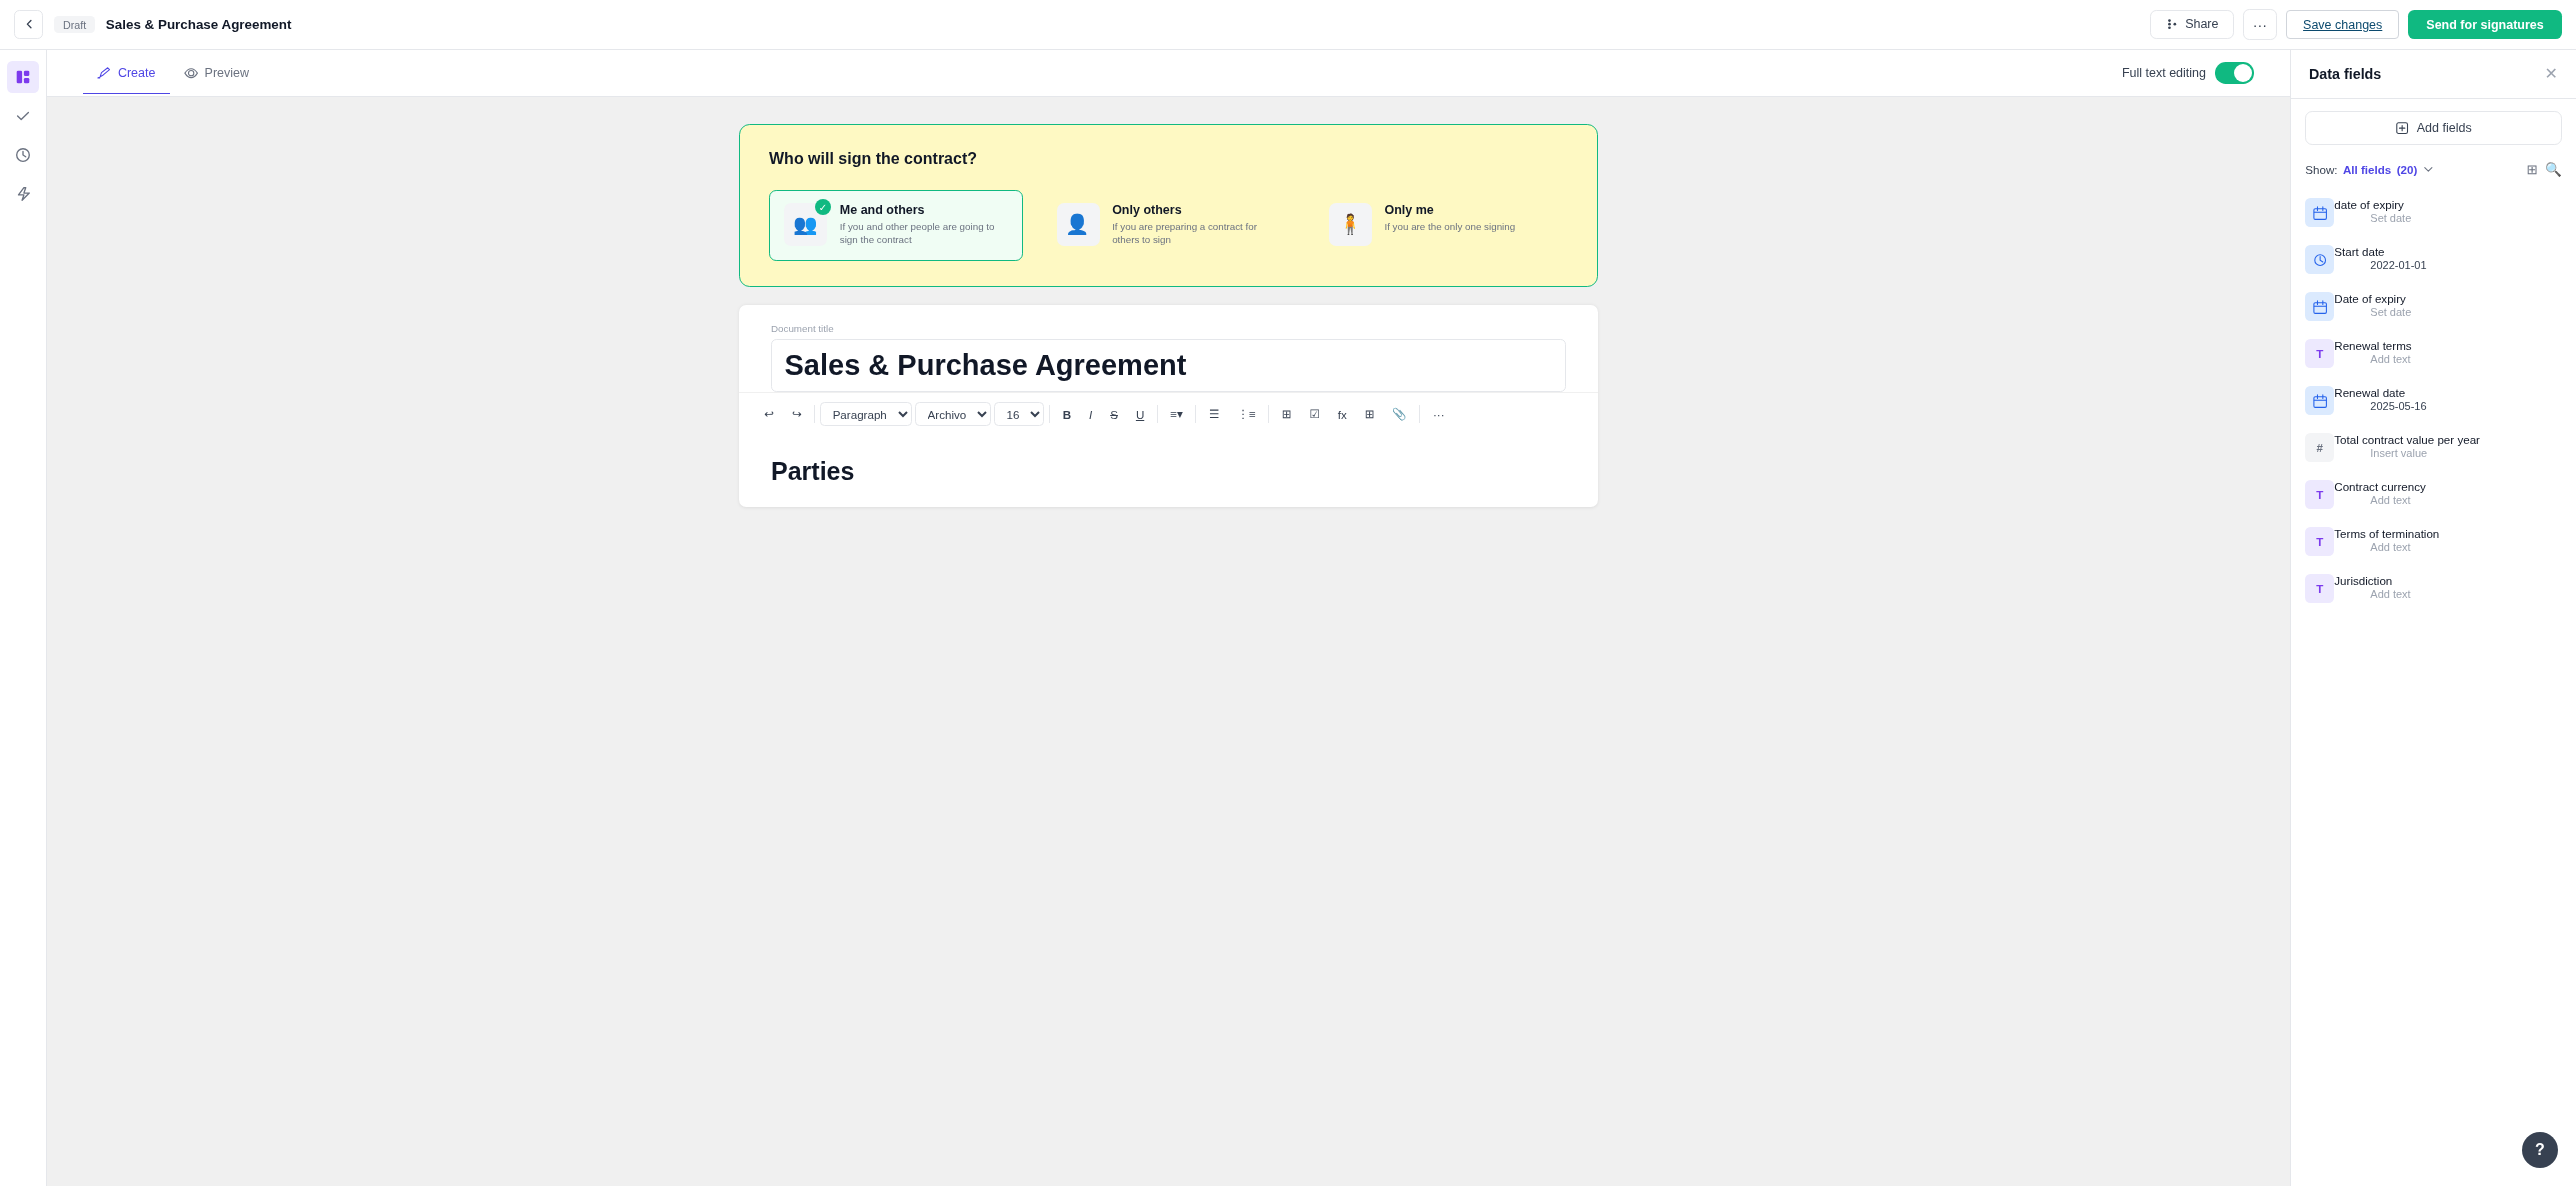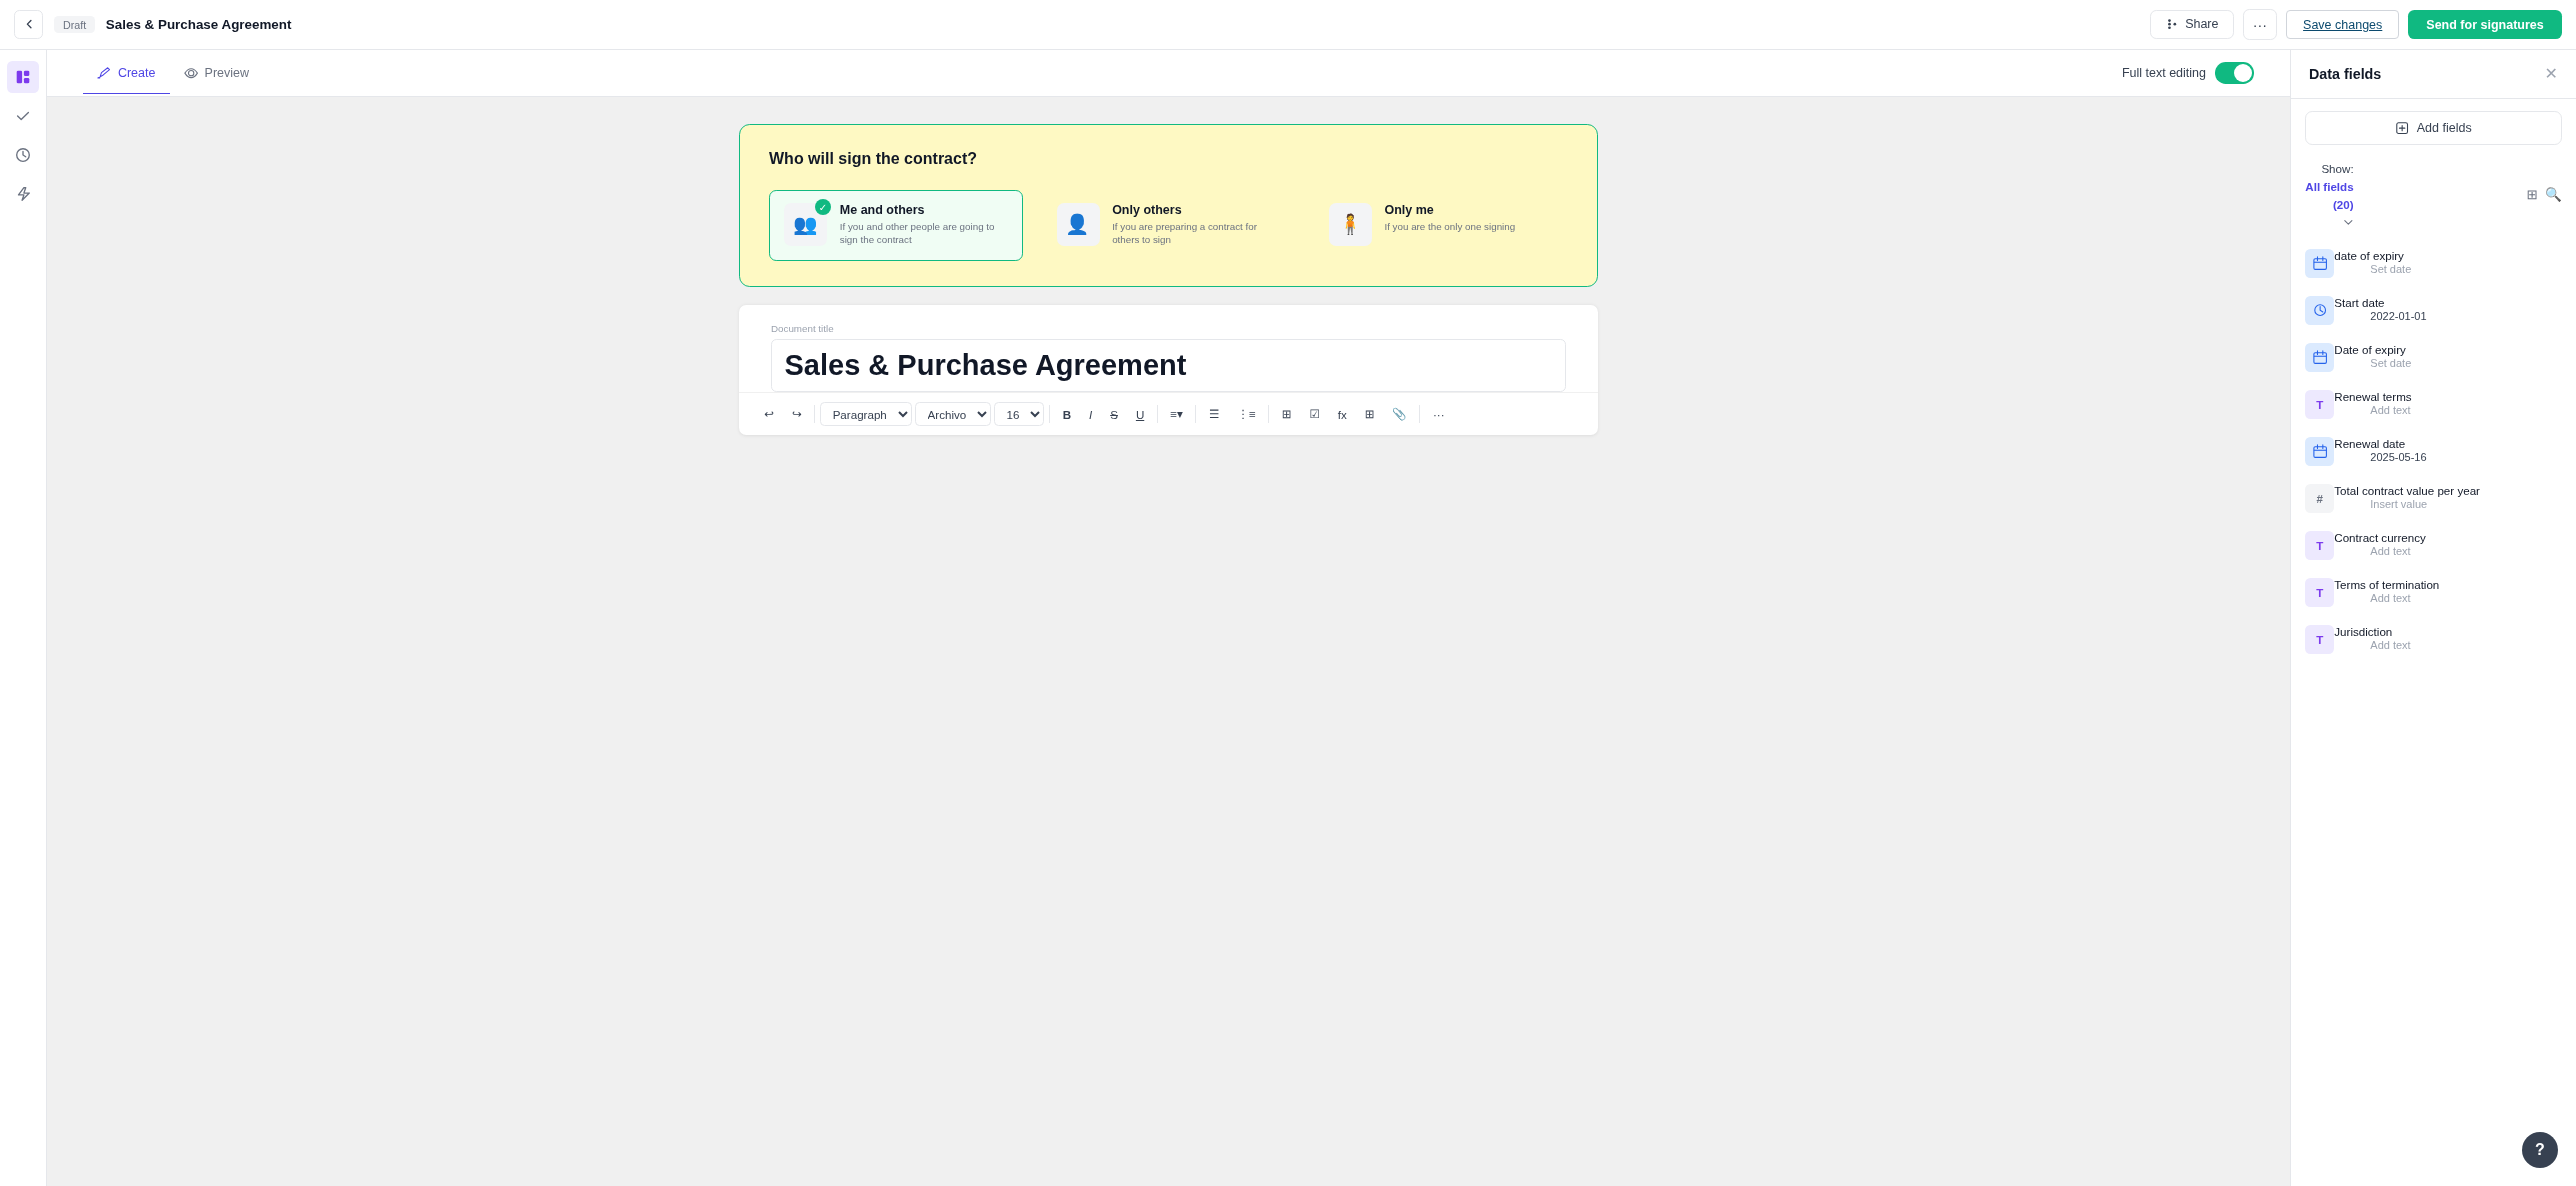--- a/index.html
+++ b/index.html
@@ -178,21 +178,21 @@
     .rp-add-fields {
       margin: 12.5px 14.3px 9px;
       display: flex; align-items: center; justify-content: center; gap: 7.2px;
       border: 0.9px solid #e5e7eb; border-radius: 7.2px; padding: 9px 14.3px;
       font-size: 12.5px; color: #374151; cursor: pointer; background: #fff;
     }
     .rp-show-bar {
       display: flex; align-items: center; justify-content: space-between;
       padding: 7.2px 14.3px; font-size: 11.6px; color: #374151;
     }
-    .rp-show-left { display: flex; align-items: flex-end; gap: 5.4px; flex-direction: column; }
+    .rp-show-left { display: flex; align-items: center; gap: 5.4px; }
     .rp-show-badge {
       color: #4f46e5; font-weight: 600;
     }
     .rp-show-right { display: flex; gap: 7.2px; }
     .rp-icon-btn { cursor: pointer; color: #6b7280; font-size: 13.4px; }
 
     .rp-fields { flex: 1; overflow-y: auto; padding: 5.4px 0; }
     .field-item {
       display: flex; align-items: flex-start; gap: 0;
       padding: 9px 14.3px; cursor: pointer;
@@ -379,20 +379,23 @@
           <div class="toolbar-sep"></div>
           <button class="toolbar-btn">⊞</button>
           <button class="toolbar-btn">☑</button>
           <button class="toolbar-btn">fx</button>
           <button class="toolbar-btn">⊞</button>
           <button class="toolbar-btn">📎</button>
           <div class="toolbar-sep"></div>
           <button class="toolbar-btn">···</button>
         </div>
 
+        <div class="doc-parties">
+          <div class="parties-title">Parties</div>
+        </div>
       </div>
 
     </div>
   </div>
 
   <div class="right-panel">
     <div class="rp-header">
       <span class="rp-title">Data fields</span>
       <span class="rp-close">✕</span>
     </div>

